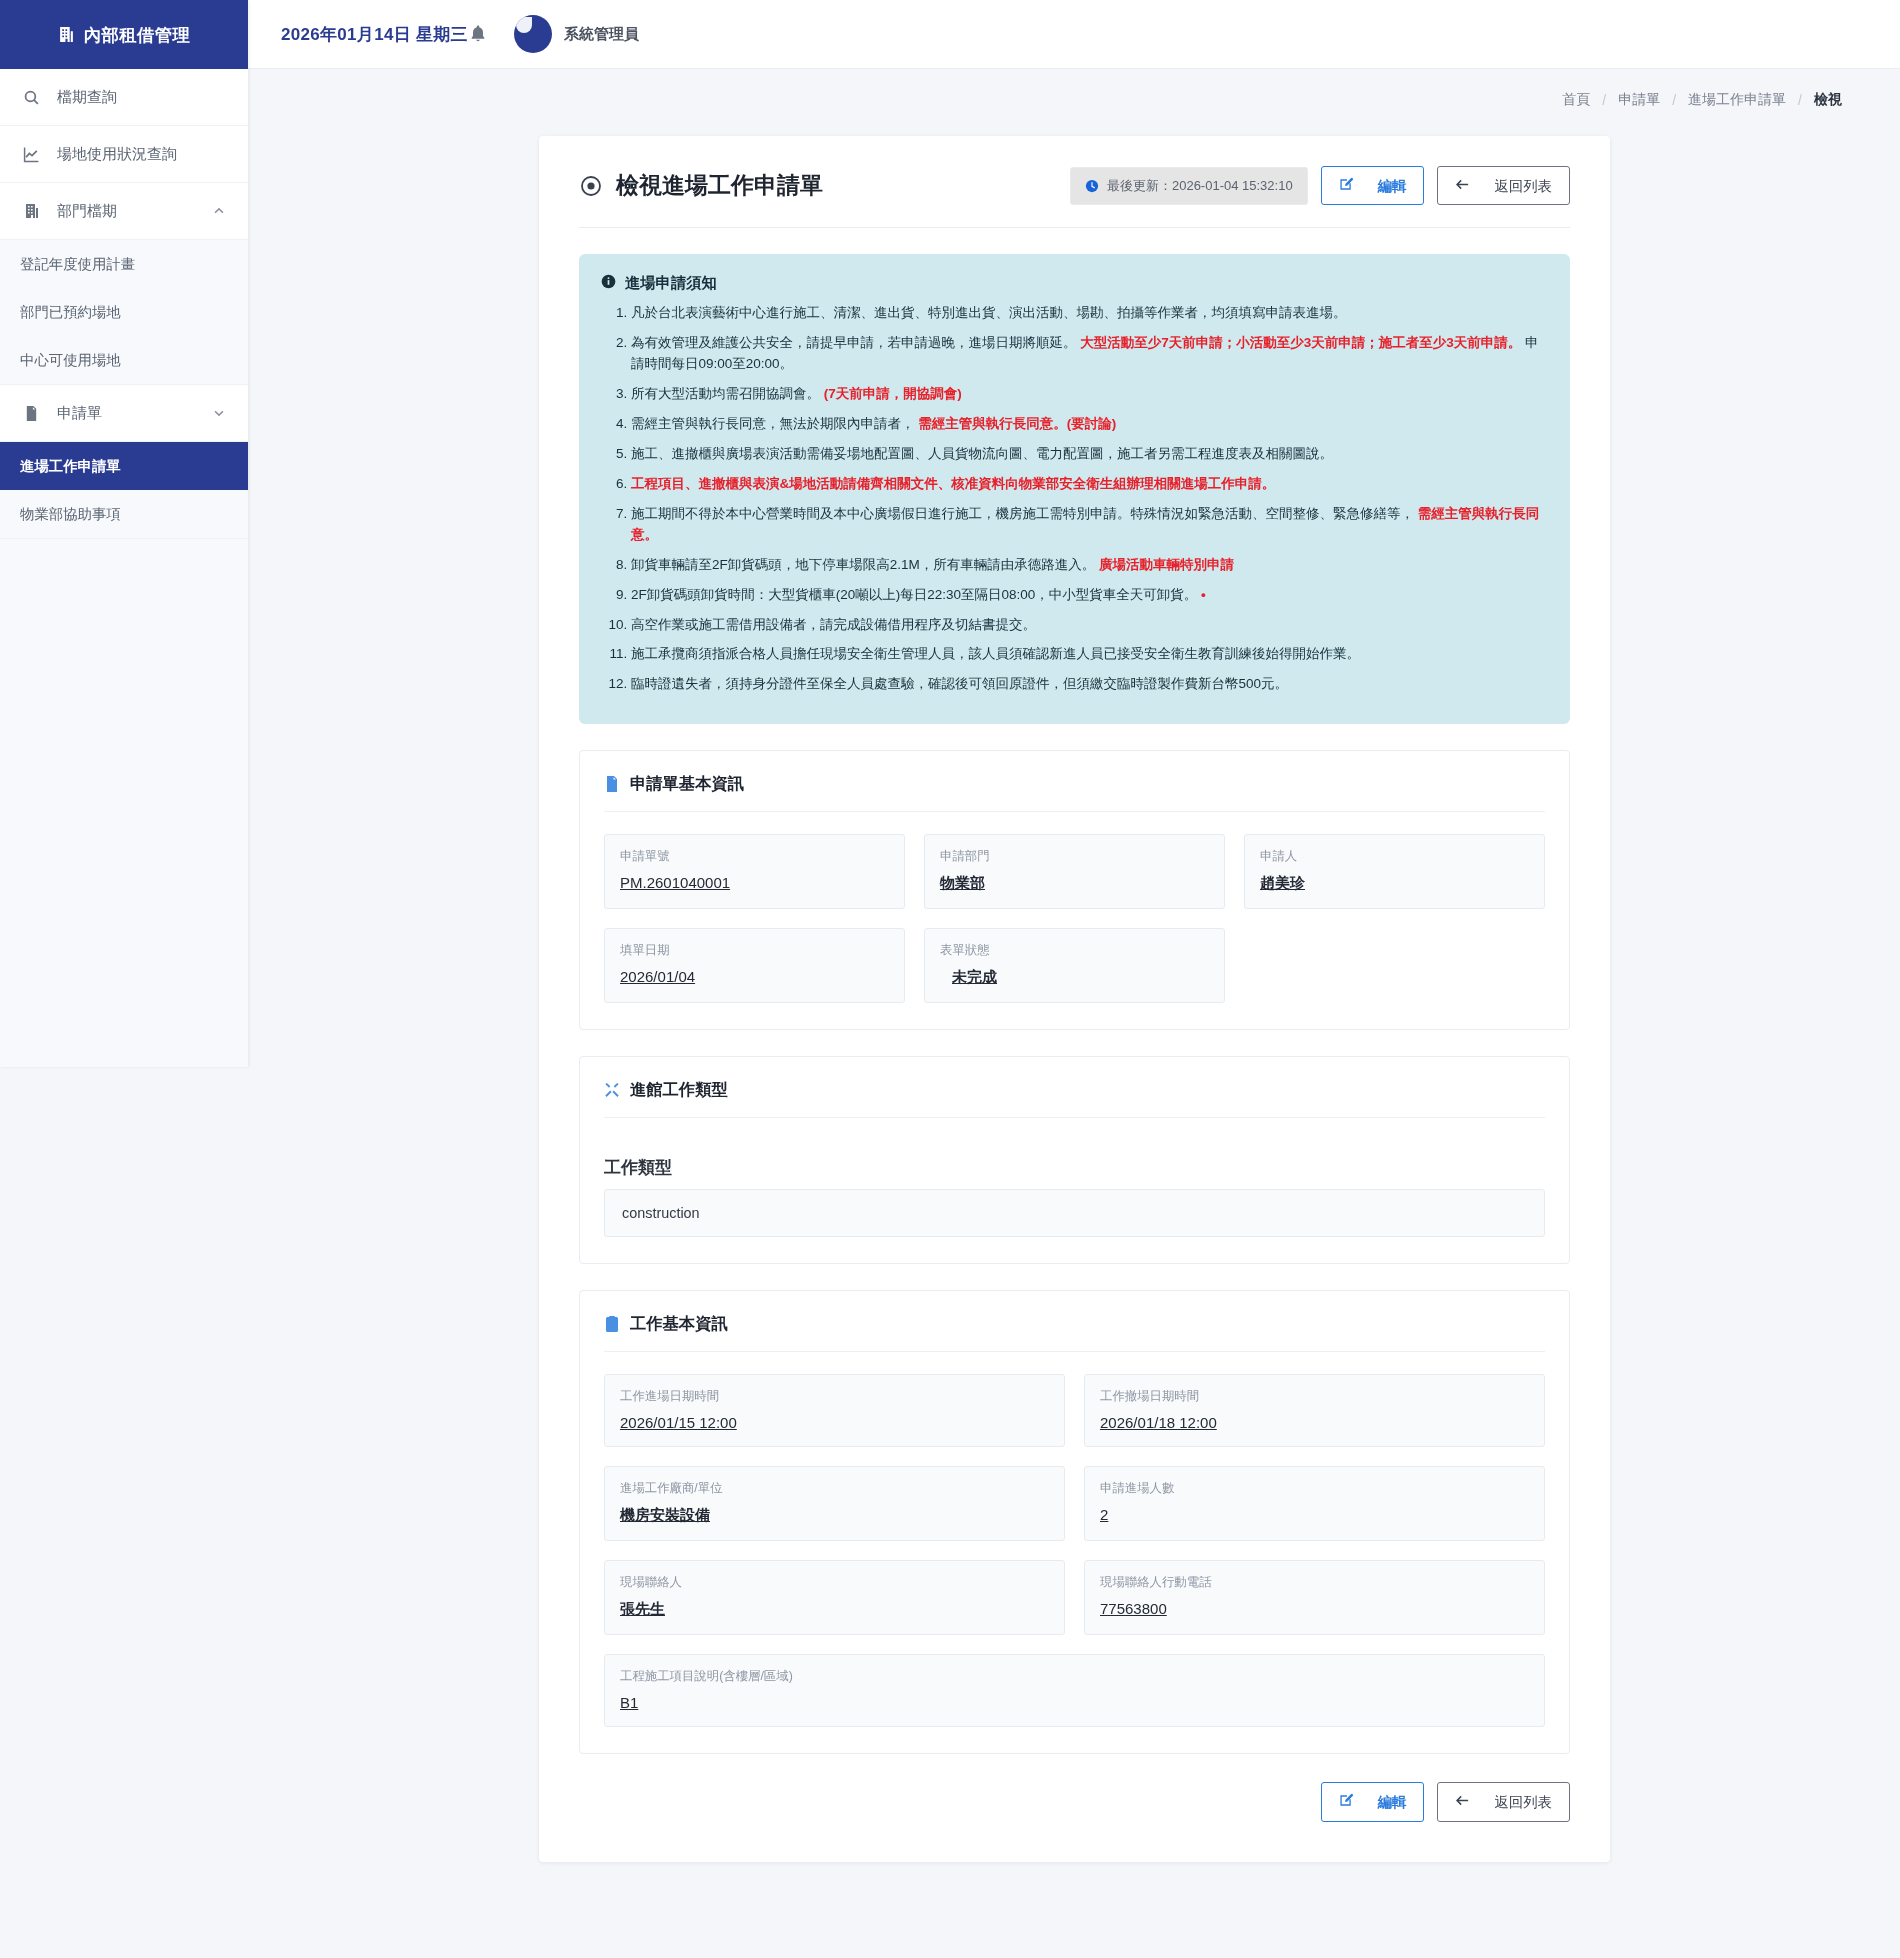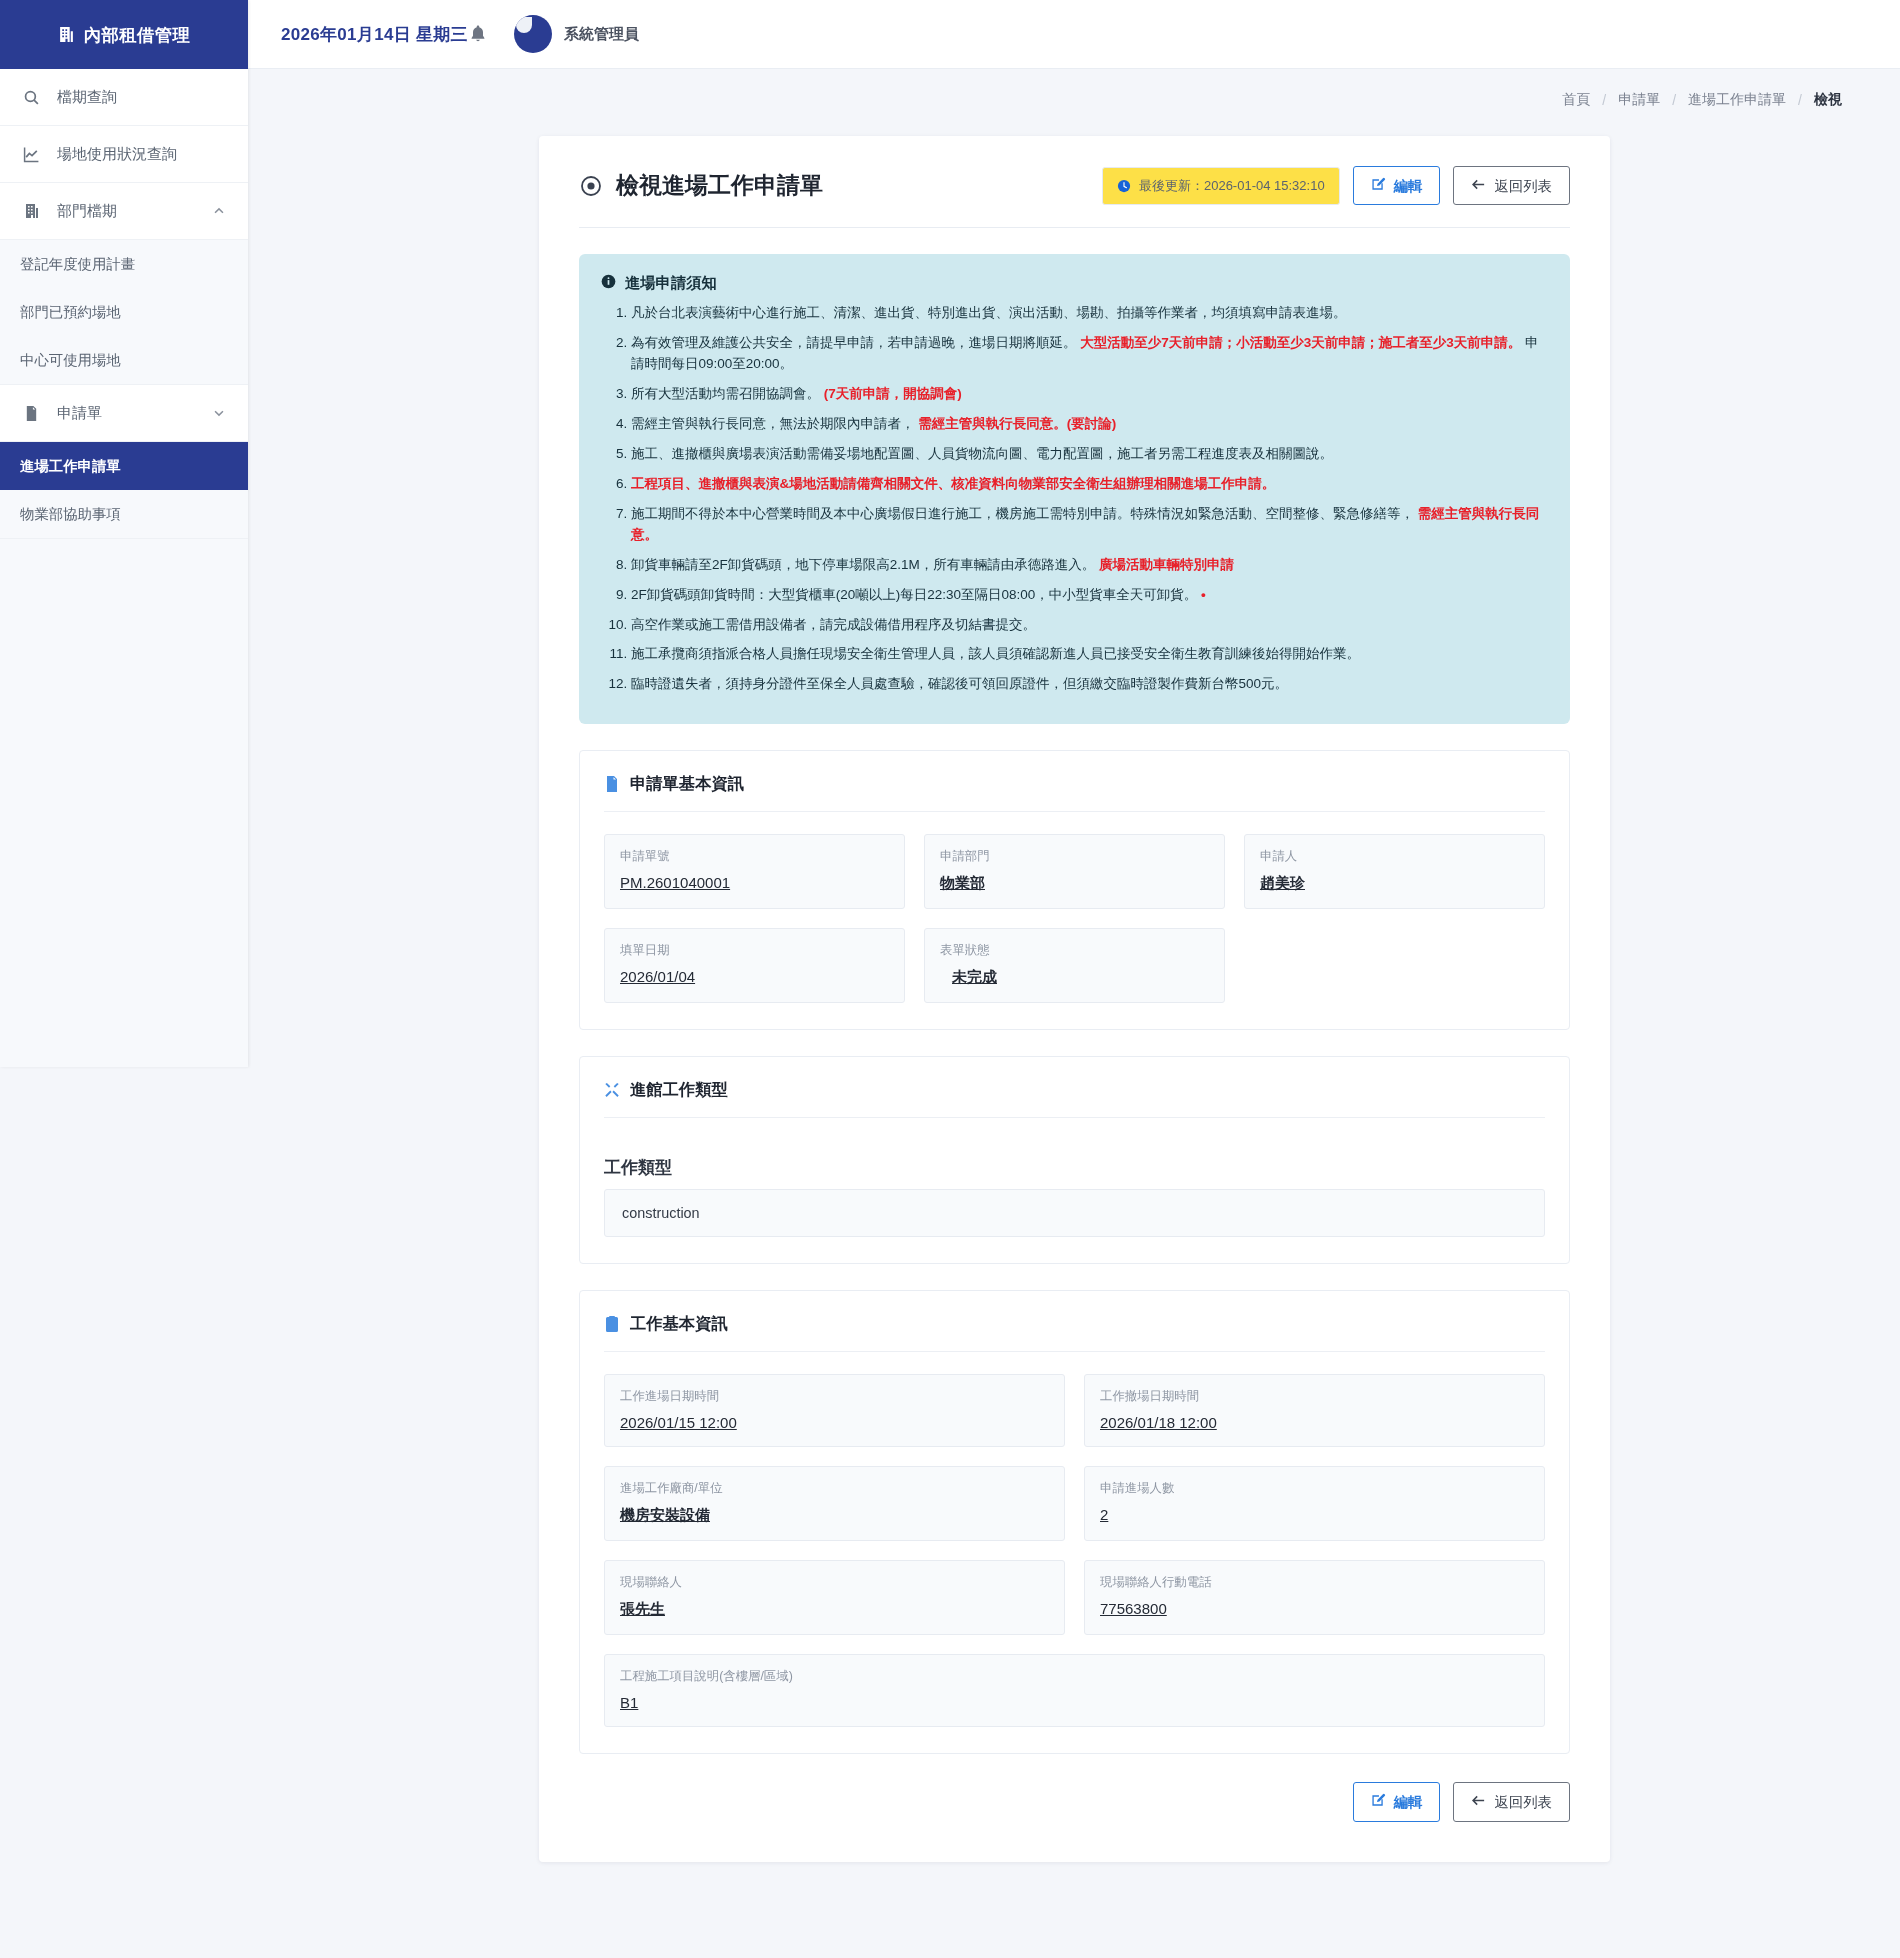--- a/index.html
+++ b/index.html
@@ -78,26 +78,26 @@
     background: #fff; border-radius: 4px;
     box-shadow: 0 1px 4px rgba(20,30,60,.08);
     margin: 27px auto 0; width: 1071px; padding: 30px 40px 40px;
   }
   .page-head { display: flex; align-items: center; justify-content: space-between; padding-bottom: 22px; border-bottom: 1px solid #e8ecf2; }
   .page-title { display: flex; align-items: center; gap: 13px; font-size: 23px; font-weight: bold; color: #1f2530; }
   .page-title .eye { color: #3a4250; display: flex; }
   .head-actions { display: flex; align-items: center; gap: 13px; }
   .updated {
     display: flex; align-items: center; gap: 8px;
-    background: #fde047; border: 1px solid #e6eaf1; border-radius: 3px;
+    background: #e5e5e5; border: 1px solid #e6eaf1; border-radius: 3px;
     padding: 9px 14px; font-size: 13px; color: #5b6personally; color: #5b636f;
   }
   .updated .clock { color: #1764d8; display: flex; }
   .btn {
-    display: inline-flex; align-items: center; gap: 8px;
+    display: inline-flex; align-items: center; gap: 24px;
     font-size: 14.4px; padding: 10px 17px; border-radius: 3px;
     background: #fff; cursor: pointer; line-height: 1;
   }
   .btn-edit { border: 1px solid #2a7bdd; color: #2a7bdd; font-weight: bold; }
   .btn-back { border: 1px solid #5b6personally; border: 1px solid #6d7480; color: #3d4450; }
 
   
   .notice {
     background: #cfe9ef; border-radius: 6px;
     margin-top: 26px; padding: 19px 22px 20px;

